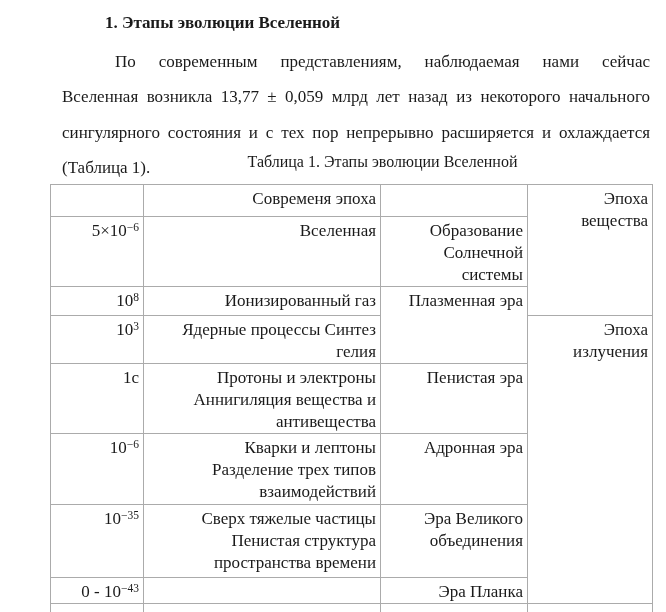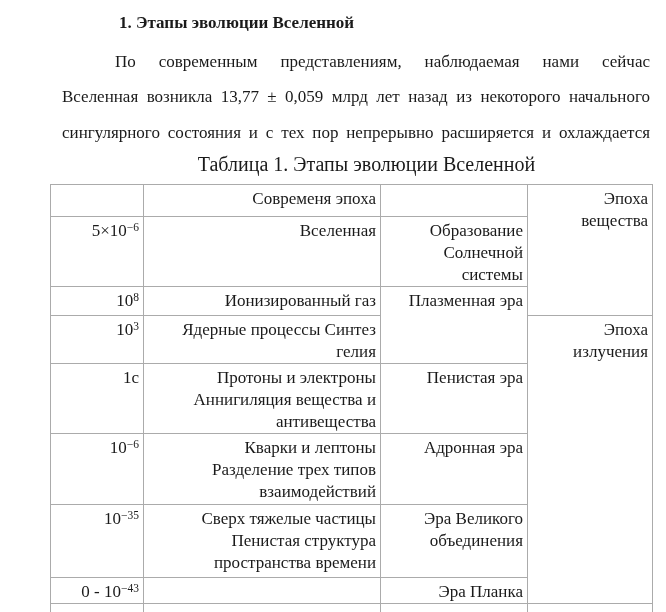--- a/index.html
+++ b/index.html
@@ -12,21 +12,21 @@
     position: relative;
     width: 666px;
     height: 612px;
     background: var(--bg);
     overflow: hidden;
     font-family: "Liberation Serif", "DejaVu Serif", serif;
     color: var(--text);
   }
   .heading {
     position: absolute;
-    left: 66px; top: 12px; width: 588px;
+    left: 52px; top: 12px; width: 588px;
     padding-left: 53px;
     box-sizing: border-box;
     font-size: 17px;
     font-weight: bold;
     line-height: 22px;
   }
   .paragraph {
     position: absolute;
     left: 62px; top: 40px; width: 588px;
     font-size: 17px;
@@ -34,24 +34,24 @@
   }
   .para-line {
     text-align: justify;
     text-align-last: justify;
     margin-top: 8px;
   }
   .para-line.first { padding-left: 53px; }
   .para-line.last { text-align: left; text-align-last: left; }
   .caption {
     position: absolute;
-    left: 46px; top: 153px; width: 588px;
+    left: 62px; top: 153px; width: 588px;
     padding-left: 53px;
     box-sizing: border-box;
-    font-size: 20px;
+    font-size: 16px;
     text-align: center;
   }
   table.evo {
     position: absolute;
     left: 50px; top: 184px;
     border-collapse: collapse;
     table-layout: fixed;
     width: 602px;
     font-size: 17px;
     line-height: 22px;
@@ -88,20 +88,21 @@
 <body>
 
 <div class="page">
 
   <div class="heading">1. Этапы эволюции Вселенной</div>
 
   <div class="paragraph">
     <div class="para-line first">По современным представлениям, наблюдаемая нами сейчас</div>
     <div class="para-line">Вселенная возникла 13,77 ± 0,059 млрд лет назад из некоторого начального</div>
     <div class="para-line">сингулярного состояния и с тех пор непрерывно расширяется и охлаждается</div>
+    <div class="para-line last">(Таблица 1).</div>
   </div>
 
   <div class="caption">Таблица 1. Этапы эволюции Вселенной</div>
 
   <table class="evo">
     <colgroup>
       <col class="c-time">
         <col class="c-desc">
         <col class="c-era">
         <col class="c-epoch">

